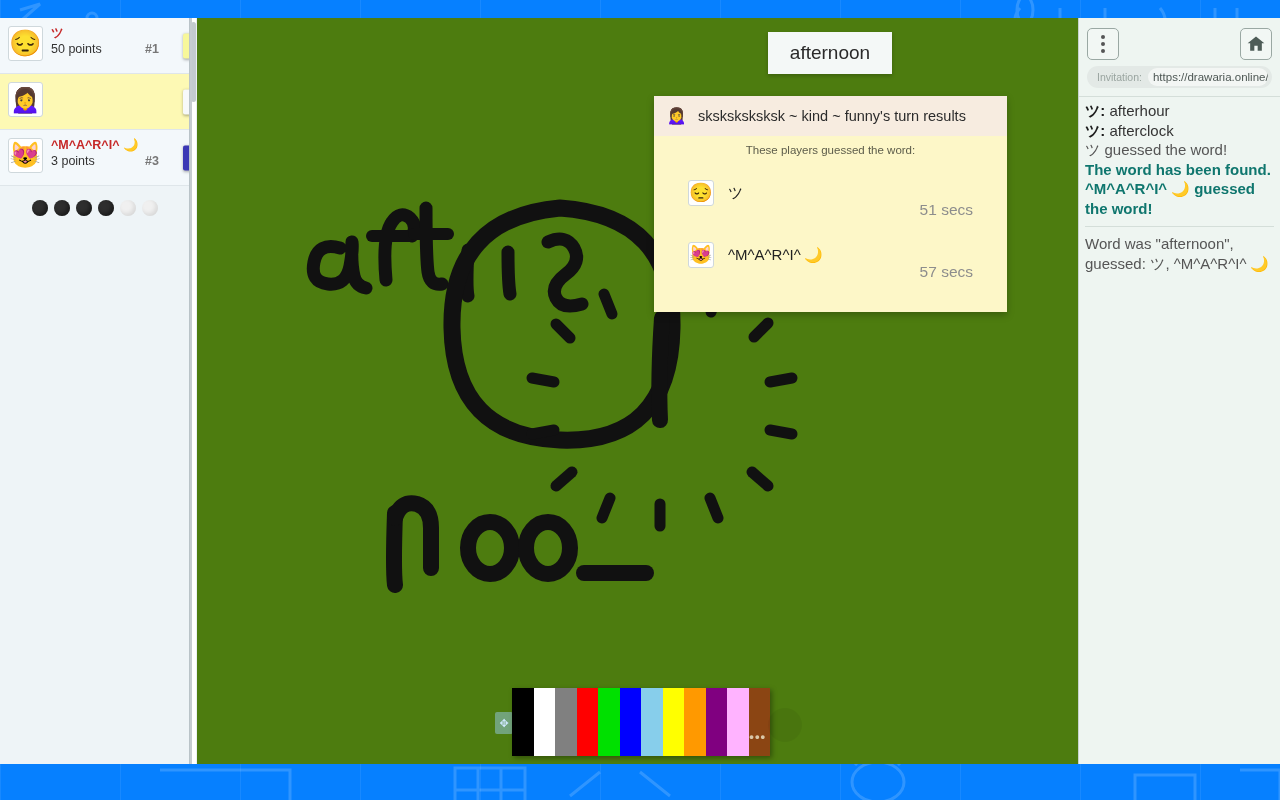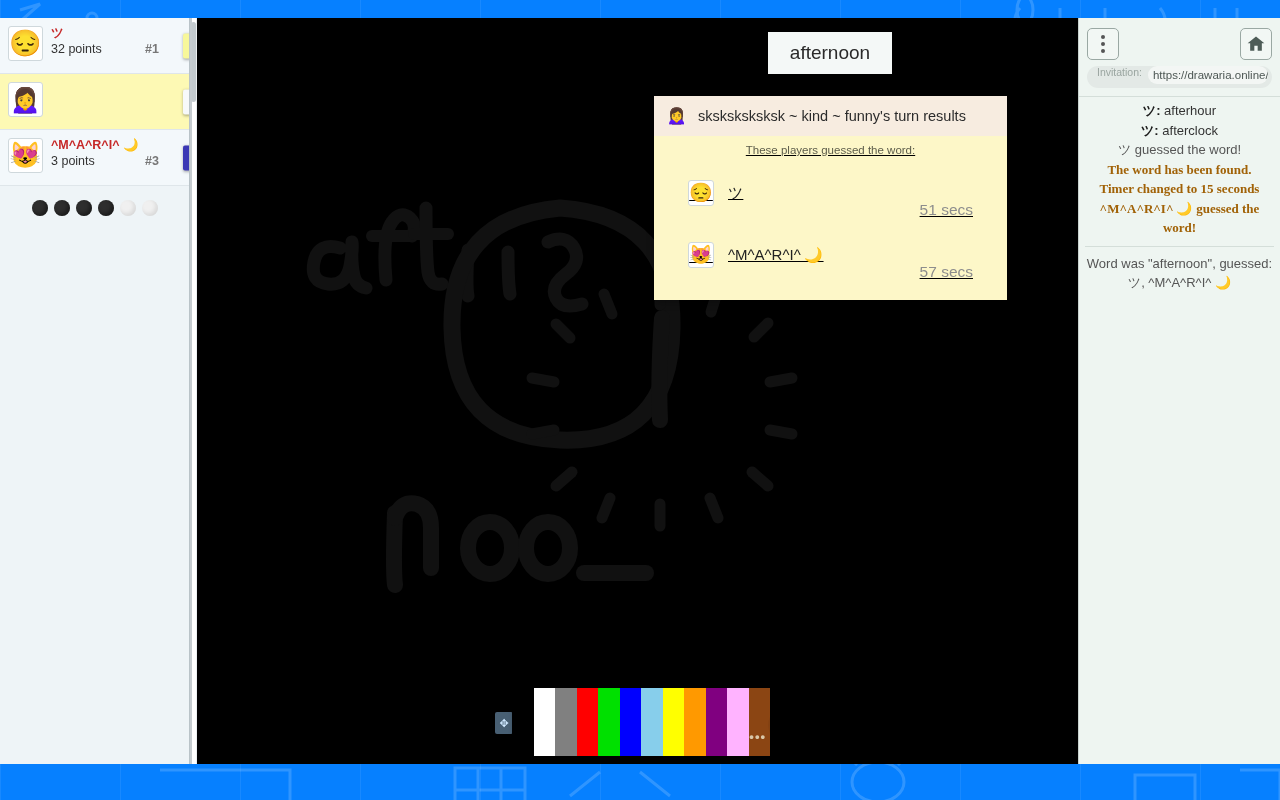--- a/index.html
+++ b/index.html
@@ -83,21 +83,21 @@
   .dot.off{ background:#f0f0f0; box-shadow:inset -2px -2px 4px rgba(0,0,0,.10); }
 
   
   #badge-rail{
     position:absolute; left:190px; top:0; width:2px; height:746px;
     background:#c6ccd0; z-index:8;
   }
 
   
   #canvas-wrap{
-    flex:1 1 auto; position:relative; background:#000000; overflow:hidden;
+    flex:1 1 auto; position:relative; background:#4d7c0f; overflow:hidden;
   }
   #canvas-scroll{
     position:absolute; left:0; top:0; width:7px; height:746px;
     background:#fff; border-right:1px solid #eceff1;
   }
   #canvas-scroll i{
     position:absolute; left:1px; top:4px; width:5px; height:80px;
     background:#c3cace; border-radius:3px; display:block;
   }
   #drawing{ position:absolute; left:0; top:0; }
@@ -115,21 +115,21 @@
     position:absolute; left:464px; top:78px; width:353px;
     z-index:50; box-shadow:0 3px 7px rgba(0,0,0,.25);
   }
   #results-head{
     background:#f7ece0; padding:9px 12px;
     display:flex; align-items:center; gap:10px;
   }
   #results-head .avatar{ width:22px;height:22px;flex:0 0 22px;font-size:17px;line-height:21px;
     background:transparent;border:none;}
   #results-title{ font-size:14.5px; color:#2b2b2b; }
-  #results-body{ background:#fdf7c8; padding:8px 0 14px 0;text-decoration:underline; }
+  #results-body{ background:#fdf7c8; padding:8px 0 26px 0; }
   #results-sub{ text-align:center; font-size:11.5px; color:#5c5c4a; padding-bottom:6px; }
   .guess-row{
     display:flex; align-items:center; gap:14px; padding:5px 34px 5px 34px;
   }
   .guess-row .avatar{ width:26px;height:26px;flex:0 0 26px;font-size:19px;line-height:24px;}
   .guess-name{ flex:1 1 auto; font-size:15px; color:#222; }
   .guess-time{ font-size:15.5px; color:#8d8d8d;margin-top:34px; }
 
   
   #palette-area{
@@ -164,35 +164,35 @@
   #chat-top{ display:flex; justify-content:space-between; padding:10px 8px 6px 8px; }
   .sq-btn{
     width:32px;height:32px;border:1px solid #9aa8a3;border-radius:5px;
     background:#f2f7f4; display:flex;align-items:center;justify-content:center;
     color:#4e5c57;
   }
   .dots3{ display:flex;flex-direction:column;gap:3px;align-items:center;}
   .dots3 span{ width:4px;height:4px;border-radius:50%;background:#555;display:block;}
   #invite-box{
     margin:0 8px 8px 8px; height:22px; background:#e3e9e6; border-radius:11px;
-    display:flex;overflow:hidden;
+    display:flex;align-items:center; overflow:hidden;
   }
   #invite-label{ font-size:10.5px; color:#9aa5a0; padding:0 6px 0 10px; white-space:nowrap;}
   #invite-url{
     flex:1 1 auto; background:#f3f6f4; height:18px; border-radius:9px;
     font-size:11.5px; color:#4d5754; line-height:18px; padding-left:5px;
     white-space:nowrap; overflow:hidden; margin-right:4px;
   }
   #chat-log{
     flex:1 1 auto; padding:4px 6px 0 6px; overflow:hidden;
     border-top:1px solid #d4ded9;
   }
-  .msg{ font-size:13px; line-height:19.5px; color:#555; word-wrap:break-word;text-align:center; }
+  .msg{ font-size:15px; line-height:19.5px; color:#555; word-wrap:break-word; }
   .msg b{ color:#1b1b1b; }
-  .msg.bold{ font-weight:bold; color:#a16207;font-family:Liberation Serif, serif; }
+  .msg.bold{ font-weight:bold; color:#0f766e; }
   .msg.user{ color:#333; }
   #chat-divider{ border-top:1px solid #d4ded9; margin:8px 0 7px 0; }
   #chat-bottom{ padding:8px; display:flex; }
   #chat-input{
     flex:1 1 auto; height:46px; border:1px solid #4fd8e0;
     border-right:none; background:#fff; font-size:17px; color:#8b8b8b;
     padding-left:14px; outline:none;
     font-family:"Liberation Sans", sans-serif;
   }
   #chat-input::placeholder{ color:#8b8b8b; }</style>
@@ -220,21 +220,21 @@
 
 <div id="app">
 
   <div id="players-panel">
 
     <div class="player-row">
       <div class="avatar">😔</div>
       <div class="pinfo">
         <div class="pname">ツ</div>
         <div class="prow2">
-          <span class="ppoints">32 points</span>
+          <span class="ppoints">50 points</span>
           <span class="prank">#1</span>
         </div>
       </div>
       <div class="score-badge badge-yellow">+3</div>
     </div>
 
     <div class="player-row drawing">
       <div class="avatar">🙍‍♀️</div>
       <div class="score-badge badge-white">+2</div>
     </div>
@@ -378,21 +378,20 @@
 
     <div id="chat-log">
       <div class="msg user">
         <b>ツ:</b><span> afterhour</span>
       </div>
       <div class="msg user">
         <b>ツ:</b><span> afterclock</span>
       </div>
       <div class="msg">ツ guessed the word!</div>
       <div class="msg bold">The word has been found.</div>
-      <div class="msg bold">Timer changed to 15 seconds</div>
       <div class="msg bold">^M^A^R^I^ 🌙 guessed the word!</div>
       <div id="chat-divider"></div>
       <div class="msg">Word was "afternoon", guessed: ツ, ^M^A^R^I^ 🌙</div>
     </div>
 
   </div>
 
 </div>
 
 </body></html>

